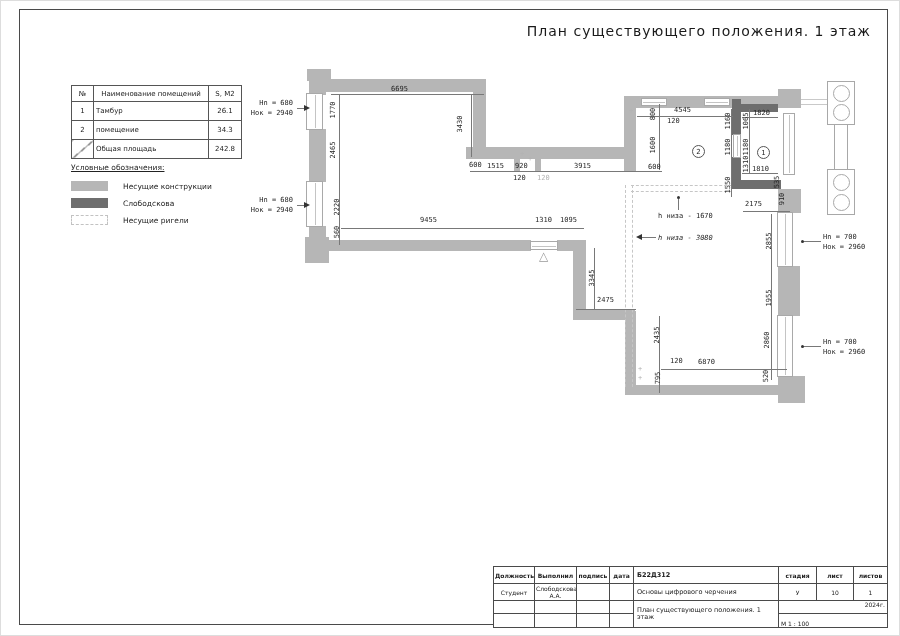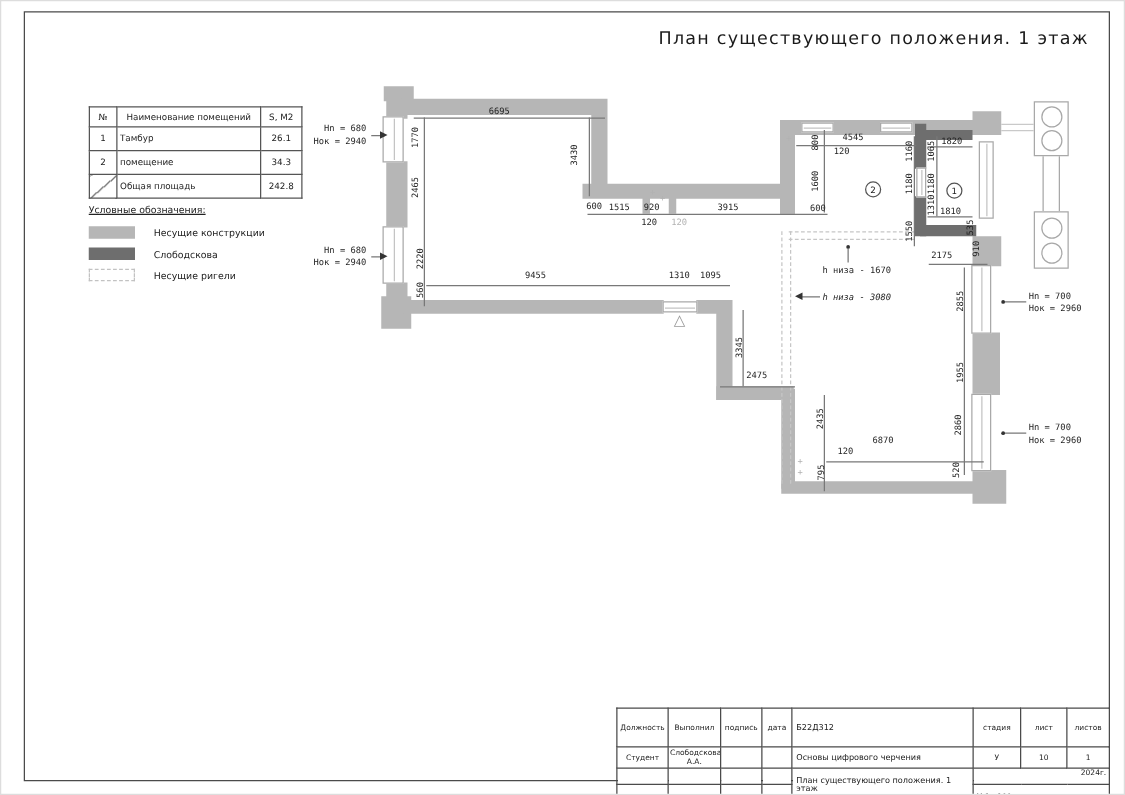--- a/index.html
+++ b/index.html
@@ -47,21 +47,21 @@
   .circ{border:1px solid #a8a8a8;border-radius:50%;background:#fff;}
   .dot{width:3px;height:3px;background:#333;border-radius:50%;}
   .arw{width:0;height:0;border:3px solid transparent;}
   .arw.r{border-left:6px solid #333;border-right:none;}
   .arw.l{border-right:6px solid #333;border-left:none;}
 
   
   .tblk{position:absolute;left:492px;top:565px;width:394px;border-collapse:collapse;table-layout:fixed;}
   .tblk td{border:1px solid #4a4a4a;font-size:6px;line-height:7px;color:#222;text-align:center;
            padding:0 1px;overflow:hidden;background:#fff;}
-  .tblk .r1{height:31px;} .tblk .r2{height:17px;} .tblk .r3{height:13px;} .tblk .r4{height:14px;}
+  .tblk .r1{height:17px;font-weight:bold;} .tblk .r2{height:17px;} .tblk .r3{height:13px;} .tblk .r4{height:14px;}
   .tblk .lft{text-align:left;padding-left:3px;font-size:6.5px;}
   .tblk .yr{text-align:right;vertical-align:top;padding-right:2px;}
   .tblk .sc{text-align:left;vertical-align:bottom;padding-left:2px;}
 </style>
 </head>
 <body>
 
 <div class="page">
   <div class="frame"></div>
 
@@ -196,21 +196,21 @@
       <div class="pe dim" style="left: 512px; top: 174px;">120</div>
       <div class="pe dim gray" style="left: 536px; top: 174px;">120</div>
       <div class="pe dim" style="left: 673px; top: 106px;">4545</div>
       <div class="pe dim" style="left: 666px; top: 117px;">120</div>
       <div class="pe dim" style="left: 752px; top: 109px;">1820</div>
       <div class="pe dim" style="left: 419px; top: 216px;">9455</div>
       <div class="pe dim" style="left: 534px; top: 216px;">1310</div>
       <div class="pe dim" style="left: 559px; top: 216px;">1095</div>
       <div class="pe dim" style="left: 596px; top: 296px;">2475</div>
       <div class="pe dim" style="left: 669px; top: 357px;">120</div>
-      <div class="pe dim" style="left: 697px; top: 348px; text-align: right;">6870</div>
+      <div class="pe dim" style="left: 697px; top: 358px; text-align: right;">6870</div>
       <div class="pe dim" style="left: 744px; top: 200px;">2175</div>
       <div class="pe dim" style="left: 751px; top: 165px;">1810</div>
       <div class="pe dim gray" style="left: 519px; top: 150px;">+</div>
       <div class="pe dim gray" style="left: 527px; top: 155px;">+</div>
       <div class="pe dim gray" style="left: 637px; top: 365px;">+</div>
       <div class="pe dim gray" style="left: 637px; top: 374px;">+</div>
       <div class="pe dim gray" style="left: 628px; top: 107px;">+</div>
       <div class="pe dim rot" style="left: 332px; top: 109px;">1770</div>
       <div class="pe dim rot" style="left: 332px; top: 149px;">2465</div>
       <div class="pe dim rot" style="left: 336px; top: 206px;">2220</div>

